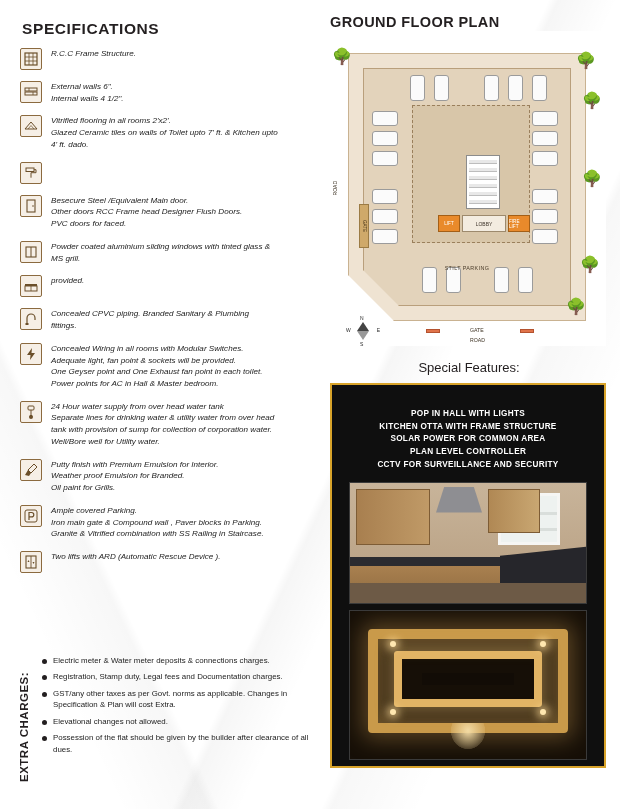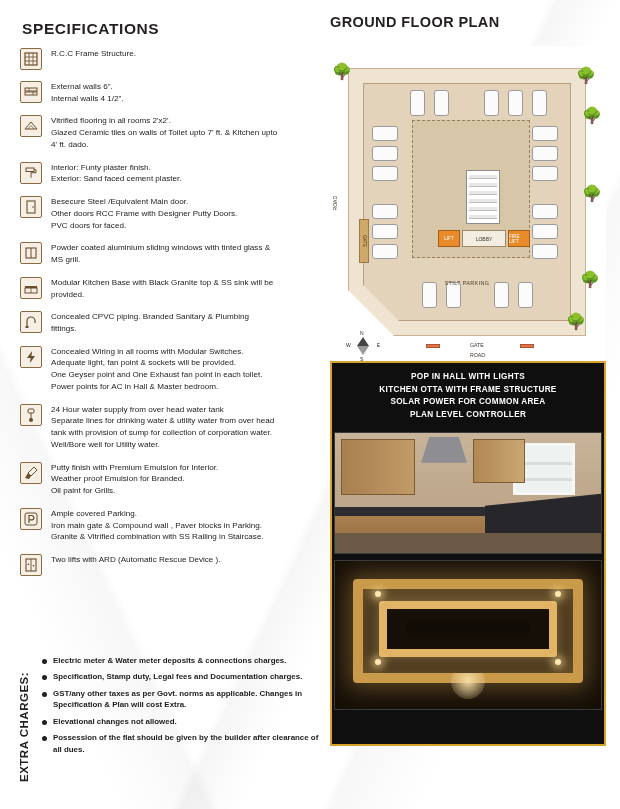--- a/index.html
+++ b/index.html
@@ -40,49 +40,49 @@
     width: 22px; min-width:22px; height: 22px; margin-right: 9px; margin-left:6px;
     border: 1px solid #8b6a3f; border-radius:2px;
     background:#f6efe6;
     display:flex; align-items:center; justify-content:center;
     color:#6b4f2a;
   }
   .spec-icon svg { display:block; }
   .spec-text {
     font-size: 8.1px; line-height: 1.45; color:#1c1c1c;
   }
-  .spec-text div { white-space: normal; }
+  .spec-text div { white-space: normal; font-style: italic; }
 
   
   .extra-wrap {
     position:absolute; left:14px; top:655px; width:305px; height:140px;
     display:flex;
   }
   .extra-label {
     writing-mode: vertical-rl; transform: rotate(180deg);
     font-size: 11.5px; font-weight:bold; letter-spacing:.5px;
     color:#231f20; text-align:center;
     width:20px; display:flex; align-items:center; justify-content:center;
     padding-bottom:4px;
   }
   .extra-list { list-style:none; margin:0; padding:0 0 0 8px; flex:1; }
   .extra-item {
-    position:relative; font-size:7.9px; font-weight:bold; line-height:1.45;
+    position:relative; font-size:7.9px; font-weight:normal; line-height:1.45;
     padding-left:11px; margin-bottom:5px; color:#1c1c1c;
   }
   .extra-item::before {
     content:""; position:absolute; left:0; top:4px;
     width:5px; height:5px; border-radius:50%; background:#231f20;
   }
 
   
   .right-col { position:absolute; left:330px; top:14px; width:278px; }
   .right-title {
     font-size: 14.5px; font-weight:bold; letter-spacing:.4px;
-    color:#231f20; margin-bottom:16px;
+    color:#231f20; margin-bottom:1px;
   }
 
   
   .plan-box {
     position:relative; width:276px; height:315px;
     background:#ffffff;
   }
   .plan-inner {
     position:absolute; left:18px; top:22px; width:238px; height:268px;
     background:#efe3d2;
@@ -165,21 +165,21 @@
     border-left:6px solid transparent; border-right:6px solid transparent;
     border-top:9px solid #999;
   }
 
   
   .sf-title {
     text-align:center; font-size:13px; margin:14px 0 8px 0; color:#231f20;
   }
   .sf-box {
     position:relative; width:276px; height:385px;
-    border:2px solid #d8a32a; background:#0f0f0f; padding:2px;
+    border:2px solid #d8a32a; background:#0f0f0f; padding:17px;
   }
   .sf-list {
     list-style:none; margin:0 0 6px 0; padding:6px 4px 4px 4px;
     text-align:center; color:#ffffff;
   }
   .sf-list li {
     font-size:8.2px; font-weight:bold; letter-spacing:.3px; line-height:1.55;
   }
   .sf-photo { width:100%; border:1px solid #3a3a3a; display:block; }
   .photo1 { height:122px; margin-bottom:6px; position:relative; overflow:hidden; background:#8d7258; }
@@ -258,36 +258,32 @@
         </span>
       </li>
 
       <li class="spec-item">
         <span class="spec-icon">
           <svg width="14" height="14" viewBox="0 0 14 14">
               <rect x="2" y="2" width="8" height="3.5" fill="none" stroke="#6b4f2a" stroke-width="1"></rect>
               <path d="M10 3.7h2v3H7v5" fill="none" stroke="#6b4f2a" stroke-width="1"></path>
             </svg>
         </span>
-        <span class="spec-text">
-          <div>Interior: Funty plaster finish.</div>
-          <div>Exterior: Sand faced cement plaster.</div>
-        </span>
       </li>
 
       <li class="spec-item">
         <span class="spec-icon">
           <svg width="14" height="14" viewBox="0 0 14 14">
               <rect x="3" y="1" width="8" height="12" fill="none" stroke="#6b4f2a" stroke-width="1.1"></rect>
               <circle cx="9" cy="7" r="0.8" fill="#6b4f2a"></circle>
             </svg>
         </span>
         <span class="spec-text">
           <div>Besecure Steel /Equivalent Main door.</div>
-          <div>Other doors RCC Frame with Designer Putty Doors.</div>
+          <div>Other doors RCC Frame head Designer Flush Doors.</div>
           <div>PVC doors for faced.</div>
         </span>
       </li>
 
       <li class="spec-item">
         <span class="spec-icon">
           <svg width="14" height="14" viewBox="0 0 14 14">
               <rect x="2" y="2" width="10" height="10" fill="none" stroke="#6b4f2a" stroke-width="1.1"></rect>
               <path d="M7 2v10" stroke="#6b4f2a" stroke-width="1"></path>
             </svg>
@@ -300,21 +296,20 @@
 
       <li class="spec-item">
         <span class="spec-icon">
           <svg width="14" height="14" viewBox="0 0 14 14">
               <rect x="1" y="5" width="12" height="2" fill="#6b4f2a"></rect>
               <rect x="1" y="7" width="12" height="5" fill="none" stroke="#6b4f2a" stroke-width="1"></rect>
               <path d="M7 7v5" stroke="#6b4f2a" stroke-width="0.8"></path>
             </svg>
         </span>
         <span class="spec-text">
-          <div>Modular Kitchen Base with Black Granite top &amp; SS sink will be</div>
           <div>provided.</div>
         </span>
       </li>
 
       <li class="spec-item">
         <span class="spec-icon">
           <svg width="14" height="14" viewBox="0 0 14 14">
               <path d="M3 12V6a4 4 0 0 1 8 0v2" fill="none" stroke="#6b4f2a" stroke-width="1.2"></path>
               <rect x="1.5" y="11" width="3" height="2" fill="#6b4f2a"></rect>
             </svg>
@@ -396,21 +391,21 @@
         </span>
       </li>
 
     </ul>
   </div>
 
   <div class="extra-wrap">
     <div class="extra-label">EXTRA CHARGES:</div>
     <ul class="extra-list">
       <li class="extra-item">Electric meter &amp; Water meter deposits &amp; connections charges.</li>
-      <li class="extra-item">Specification, Stamp duty, Legal fees and Documentation charges.</li>
+      <li class="extra-item">Registration, Stamp duty, Legal fees and Documentation charges.</li>
       <li class="extra-item">GST/any other taxes as per Govt. norms as applicable. Changes in Specification &amp; Plan will cost Extra.</li>
       <li class="extra-item">Elevational changes not allowed.</li>
       <li class="extra-item">Possession of the flat should be given by the builder after clearance of all dues.</li>
     </ul>
   </div>
 
   <div class="right-col">
     <div class="right-title">GROUND FLOOR PLAN</div>
 
     <div class="plan-box">
@@ -478,27 +473,29 @@
       <div class="compass">
         <span class="star"></span>
         <span class="star2"></span>
         <span class="n">N</span>
         <span class="s">S</span>
         <span class="e">E</span>
         <span class="w">W</span>
       </div>
     </div>
 
+    <div class="sf-title">Special Features:</div>
 
     <div class="sf-box">
       <ul class="sf-list">
         <li>POP IN HALL WITH LIGHTS</li>
         <li>KITCHEN OTTA WITH FRAME STRUCTURE</li>
         <li>SOLAR POWER FOR COMMON AREA</li>
         <li>PLAN LEVEL CONTROLLER</li>
+        <li>CCTV FOR SURVEILLANCE AND SECURITY</li>
       </ul>
 
       <div class="sf-photo photo1">
         <div class="k-wall"></div>
         <div class="k-window"></div>
         <div class="k-upper"></div>
         <div class="k-hood"></div>
         <div class="k-upper2"></div>
         <div class="k-counter"></div>
         <div class="k-base"></div>

